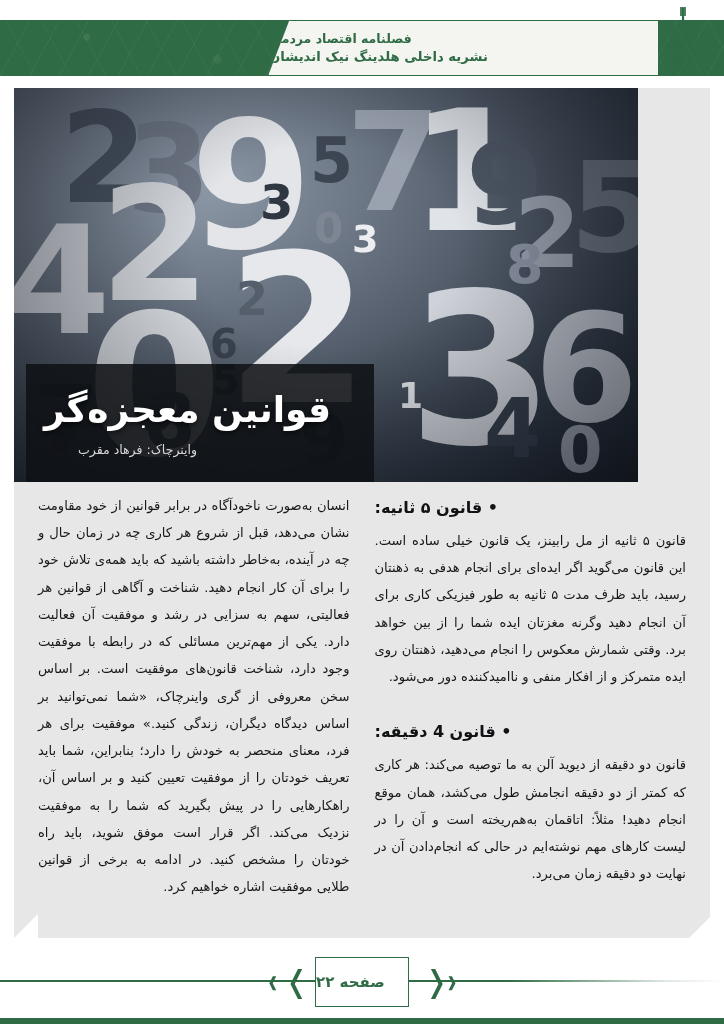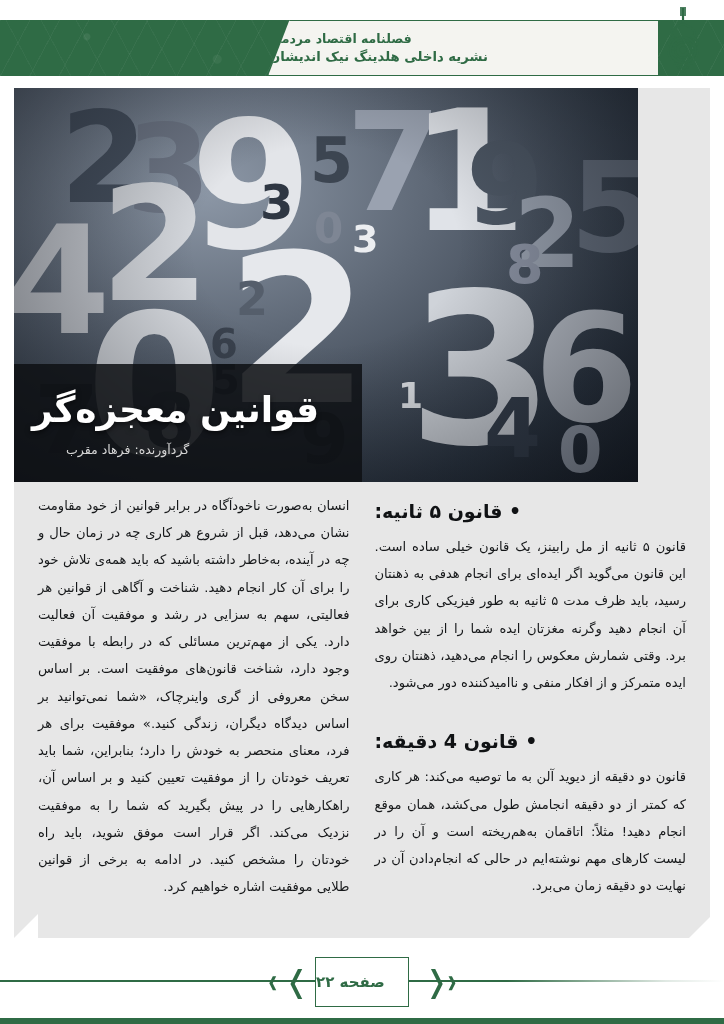--- a/index.html
+++ b/index.html
@@ -101,21 +101,21 @@
   }
   .hero-vignette{
     position:absolute; inset:0;
     background:
       radial-gradient(ellipse at 50% 40%, rgba(0,0,0,0) 30%, rgba(10,14,20,.55) 100%);
   }
 
   
   .titleblock {
     position:absolute;
-    left:0; top:276px;
+    left:12px; top:276px;
     width:348px; height:118px;
     background:rgba(14,16,20,.86);
     display:flex; flex-direction:column;
     align-items:flex-end; justify-content:center;
     padding:0 22px 0 18px;
   }
   .article-title {
     color:#ffffff;
     font-size:36px;
     font-weight:bold;
@@ -145,21 +145,21 @@
   .col { width:316px; }
   .para {
     font-size:13.1px;
     line-height:2.08;
     color:#16181a;
     text-align:justify;
     text-justify:inter-word;
     margin-bottom:2px;
   }
   .sec-head {
-    font-size:19px;
+    font-size:16px;
     font-weight:bold;
     color:#101214;
     text-align:left;
     margin-bottom:3px;
     line-height:2.0;
   }
   .sec-head.second { margin-top:26px; }
 
   
   .footer {
@@ -279,21 +279,21 @@
       <span class="num" style="left:130px; top:296px; font-size:74px;  color:#434c59;">8</span>
       <span class="num" style="left:470px; top:300px; font-size:82px;  color:#343d4a;">4</span>
       <span class="num" style="left:544px; top:330px; font-size:64px;  color:#9aa1ae;">0</span>
       <span class="num" style="left:20px;  top:286px; font-size:94px;  color:#2a323d;">7</span>
       <span class="num" style="left:286px; top:316px; font-size:70px;  color:#222a34;">9</span>
       <div class="hero-vignette"></div>
     </div>
 
     <div class="titleblock">
       <div class="article-title">قوانین معجزه‌گر</div>
-      <div class="article-byline">گردآورنده: فرهاد مقرب</div>
+      <div class="article-byline">واینرچاک: فرهاد مقرب</div>
     </div>
 
     <div class="columns">
 
       <div class="col">
         <p class="para">انسان به‌صورت ناخودآگاه در برابر قوانین از خود مقاومت نشان می‌دهد، قبل از شروع هر کاری چه در زمان حال و چه در آینده، به‌خاطر داشته باشید که باید همه‌ی تلاش خود را برای آن کار انجام دهید. شناخت و آگاهی از قوانین هر فعالیتی، سهم به سزایی در رشد و موفقیت آن فعالیت دارد. یکی از مهم‌ترین مسائلی که در رابطه با موفقیت وجود دارد، شناخت قانون‌های موفقیت است. بر اساس سخن معروفی از گری واینرچاک، «شما نمی‌توانید بر اساس دیدگاه دیگران، زندگی کنید.» موفقیت برای هر فرد، معنای منحصر به خودش را دارد؛ بنابراین، شما باید تعریف خودتان را از موفقیت تعیین کنید و بر اساس آن، راهکارهایی را در پیش بگیرید که شما را به موفقیت نزدیک می‌کند. اگر قرار است موفق شوید، باید راه خودتان را مشخص کنید. در ادامه به برخی از قوانین طلایی موفقیت اشاره خواهیم کرد.</p>
       </div>
 
       <div class="col">
         <div class="sec-head">• قانون ۵ ثانیه:</div>

